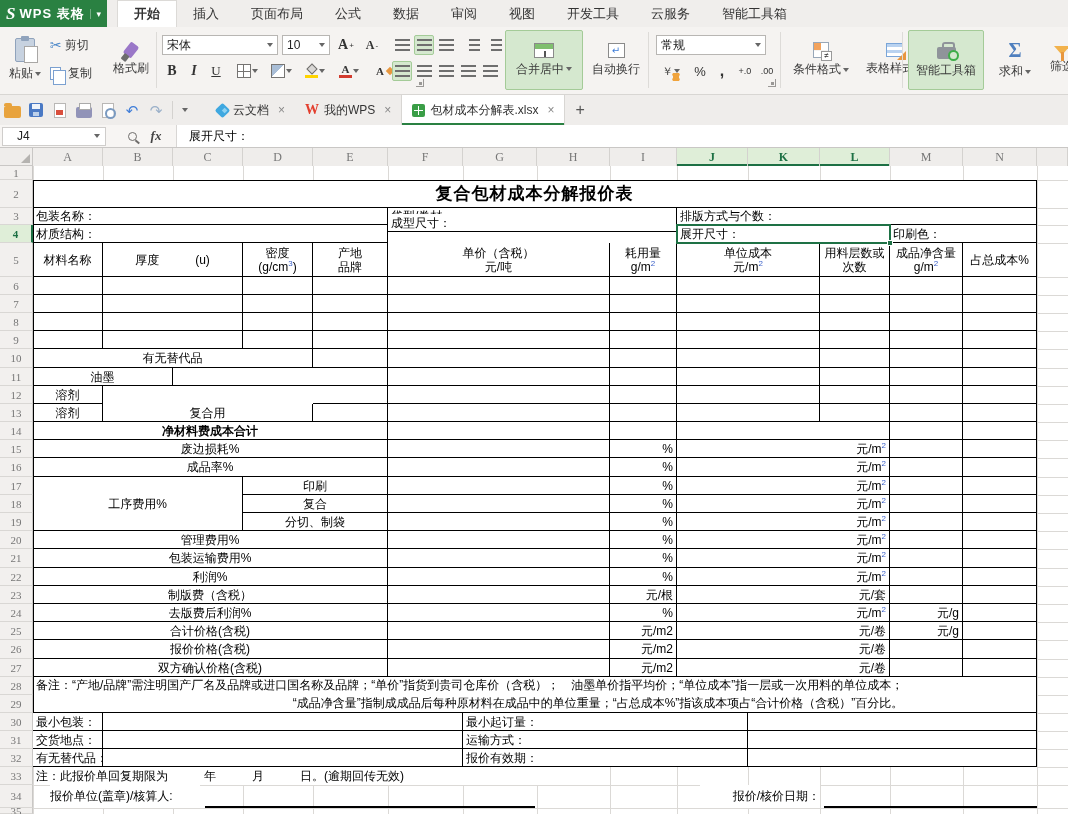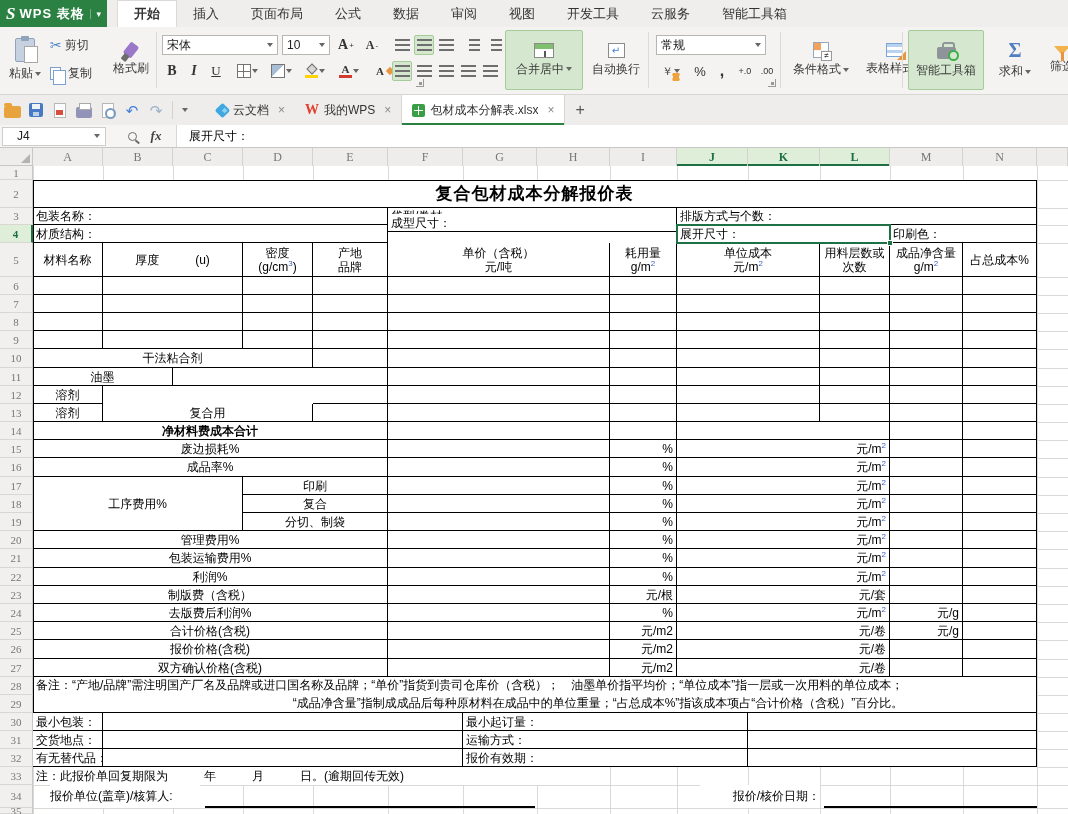--- a/index.html
+++ b/index.html
@@ -685,21 +685,21 @@
         <div class="cell" style="left: 820px; top: 183px; width: 70px; height: 18px; position: absolute;">
           <span class="tx"></span>
         </div>
         <div class="cell" style="left: 890px; top: 183px; width: 73px; height: 18px; position: absolute;">
           <span class="tx"></span>
         </div>
         <div class="cell" style="left: 963px; top: 183px; width: 74px; height: 18px; position: absolute;">
           <span class="tx"></span>
         </div>
         <div class="cell" style="left: 33px; top: 201px; width: 280px; height: 19px; position: absolute;">
-          <span class="tx">干法粘合剂</span>
+          <span class="tx">有无替代品</span>
         </div>
         <div class="cell" style="left: 313px; top: 201px; width: 75px; height: 19px; position: absolute;">
           <span class="tx"></span>
         </div>
         <div class="cell" style="left: 388px; top: 201px; width: 222px; height: 19px; position: absolute;">
           <span class="tx"></span>
         </div>
         <div class="cell" style="left: 610px; top: 201px; width: 67px; height: 19px; position: absolute;">
           <span class="tx"></span>
         </div>

